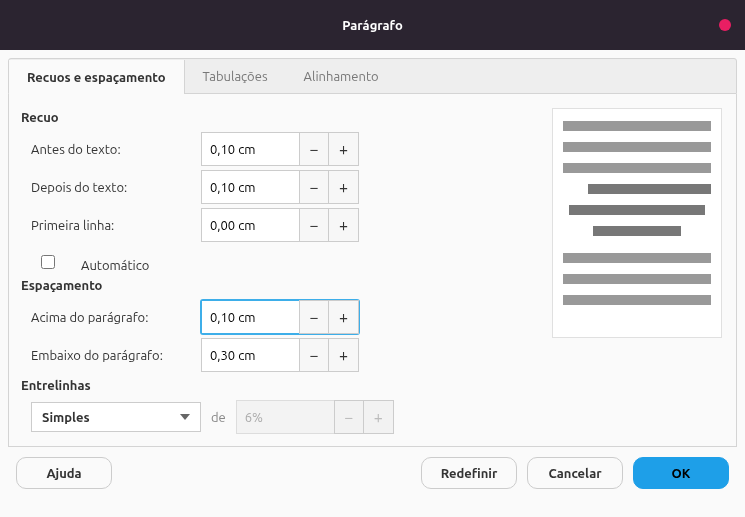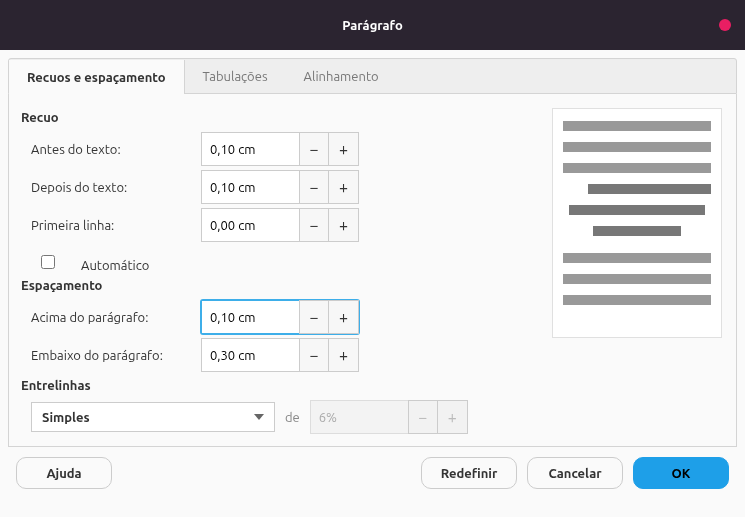--- a/index.html
+++ b/index.html
@@ -134,21 +134,21 @@
   .preview .dark { background:#777; }
   .preview .para2 { margin-top:6px; }
   .interline {
     display:flex;
     align-items:center;
     gap:10px;
     margin: 6px 0 0 10px;
   }
   .select {
     height: 30px;
-    width: 244px;
+    width: 170px;
     border:1px solid #ccc;
     background:#fff;
     display:flex;
     align-items:center;
     padding:0 10px;
     font-weight:700;
     position:relative;
     cursor:pointer;
   }
   .select .caret {

